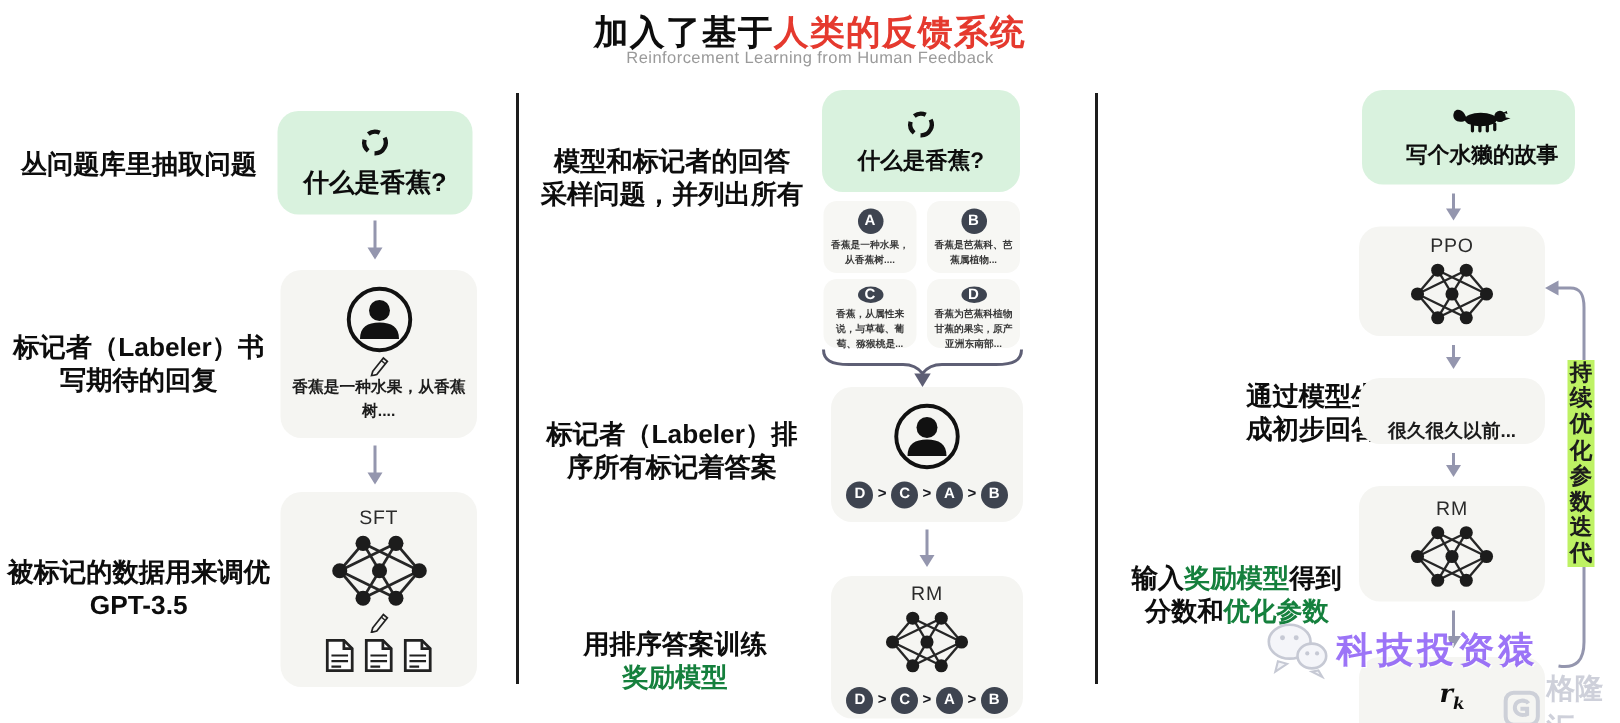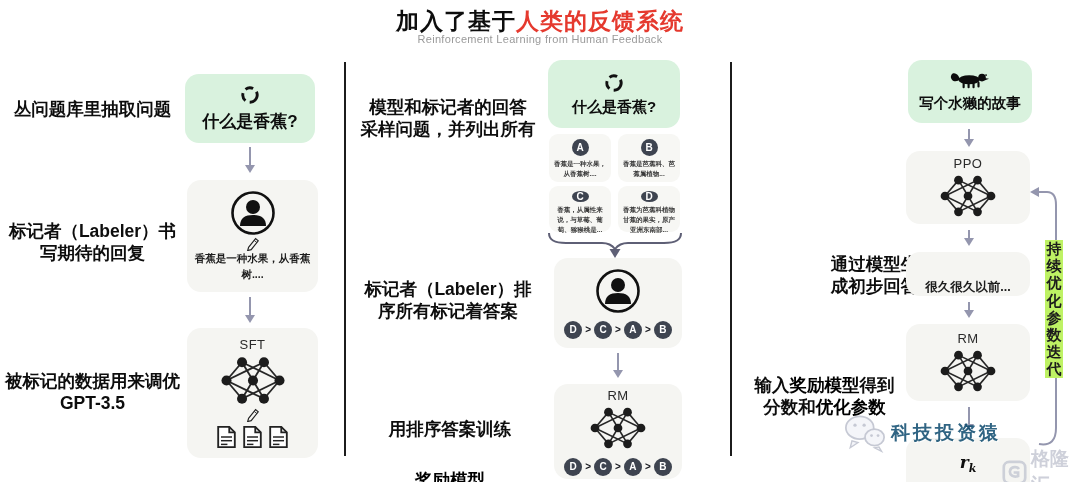--- a/index.html
+++ b/index.html
@@ -4,21 +4,21 @@
 <style>
   html,body{margin:0;padding:0;}
   body{width:1080px;height:482px;position:relative;background:#fff;overflow:hidden;
        font-family:"Liberation Sans","DejaVu Sans",sans-serif;color:#0d0d0d;}
   .abs{position:absolute;}
   .title{top:6px;left:0;width:1080px;text-align:center;font-size:23px;font-weight:600;letter-spacing:1px;}
   .title .red{color:#e5392e;}
   .subtitle{top:33px;left:0;width:1080px;text-align:center;font-size:11px;color:#9a9a9a;letter-spacing:.3px;}
   .divider{width:2px;background:#1c1c1c;top:62px;height:394px;}
   .lbl{font-weight:700;font-size:17.5px;line-height:1.28;text-align:center;color:#0d0d0d;}
-  .lbl .red{color:#000000;margin-top:29px;}
+  .lbl .red{color:#15803d;}
   .box{border-radius:14px;display:flex;flex-direction:column;align-items:center;justify-content:center;}
   .green{background:#d9f2de;}
   .gray{background:#f5f5f2;}
   .prompt-text{font-weight:700;font-size:17px;margin-top:4px;}
   .prompt-text.small{font-size:15px;}
   .model-label{font-size:13px;color:#2b2b2b;letter-spacing:.5px;margin-bottom:2px;}
   .v-arrow{width:2px;background:#9496ae;}
   .v-arrow::after{content:"";position:absolute;bottom:-7px;left:-4.5px;
     border:5.5px solid transparent;border-top:8px solid #9496ae;}
   .answer-card{position:absolute;background:#f7f7f4;border-radius:9px;display:flex;flex-direction:column;
@@ -31,21 +31,21 @@
   .chips .chip{width:18px;height:18px;border-radius:50%;background:#3e4450;color:#fff;font-size:10px;
     font-weight:700;display:flex;align-items:center;justify-content:center;}
   .chips .gt{font-size:10px;font-weight:700;color:#15161d;}
   .answer-line{font-size:10.5px;font-weight:700;color:#1c1c1c;text-align:center;line-height:1.5;padding:0 6px;}
   .reply-line{font-size:12.5px;font-weight:700;color:#1c1c1c;}
   .docs-row{display:flex;gap:5px;margin-top:3px;}
   .formula{font-family:"DejaVu Serif","Liberation Serif",serif;font-style:italic;font-size:17px;font-weight:700;}
   .formula sub{font-size:11px;}
   .loop-text{width:18px;background:#bef264;font-size:15px;font-weight:600;line-height:17.2px;
     text-align:center;word-break:break-all;color:#1c1c1c;}
-  .wm-brand{font-size:19px;font-weight:700;color:#0c4a6e;opacity:.85;letter-spacing:3px;
+  .wm-brand{font-size:24px;font-weight:700;color:#8b5cf6;opacity:.85;letter-spacing:3px;
     text-shadow:1px 1px 0 #ffffff;}
   .wm-glh{display:flex;align-items:center;gap:4px;color:#c9ccd6;font-weight:700;font-size:19px;opacity:.9;}
   svg{display:block;}
 </style>
 </head>
 <body>
 
 <div class="abs title">
   <span>加入了基于</span><span class="red">人类的反馈系统</span>
 </div>
@@ -263,21 +263,21 @@
       <span class="gt">&gt;</span>
       <span class="chip">B</span>
     </div>
 </div>
 
 <div class="abs lbl" style="left:370px;top:418px;width:160px;">
   <div>用排序答案训练</div>
   <div class="red">奖励模型</div>
 </div>
 
-<div class="abs box green" style="left:908px;top:60px;width:124px;height:63px;">
+<div class="abs box green" style="left:908px;top:60px;width:124px;height:63px;padding-left:18px;">
   <span>
       <svg width="40" height="19" viewBox="0 0 48 23">
         <g fill="#0c0c0c">
           <path d="M3,3 C0,5 0,10 4,12 C7,13 10,12 12,10 L10,6 C8,3 5,2 3,3 Z"></path>
           <ellipse cx="23" cy="10.5" rx="13" ry="5.5"></ellipse>
           <circle cx="38.5" cy="8" r="4.6"></circle>
           <path d="M41,5 L44,3.6 L44.6,6 Z"></path>
           <path d="M41.5,8.5 L47,9.5 L41.5,11.5 Z"></path>
           <rect x="15" y="14" width="2.6" height="7" rx="1.2"></rect>
           <rect x="21" y="14" width="2.6" height="7" rx="1.2"></rect>

